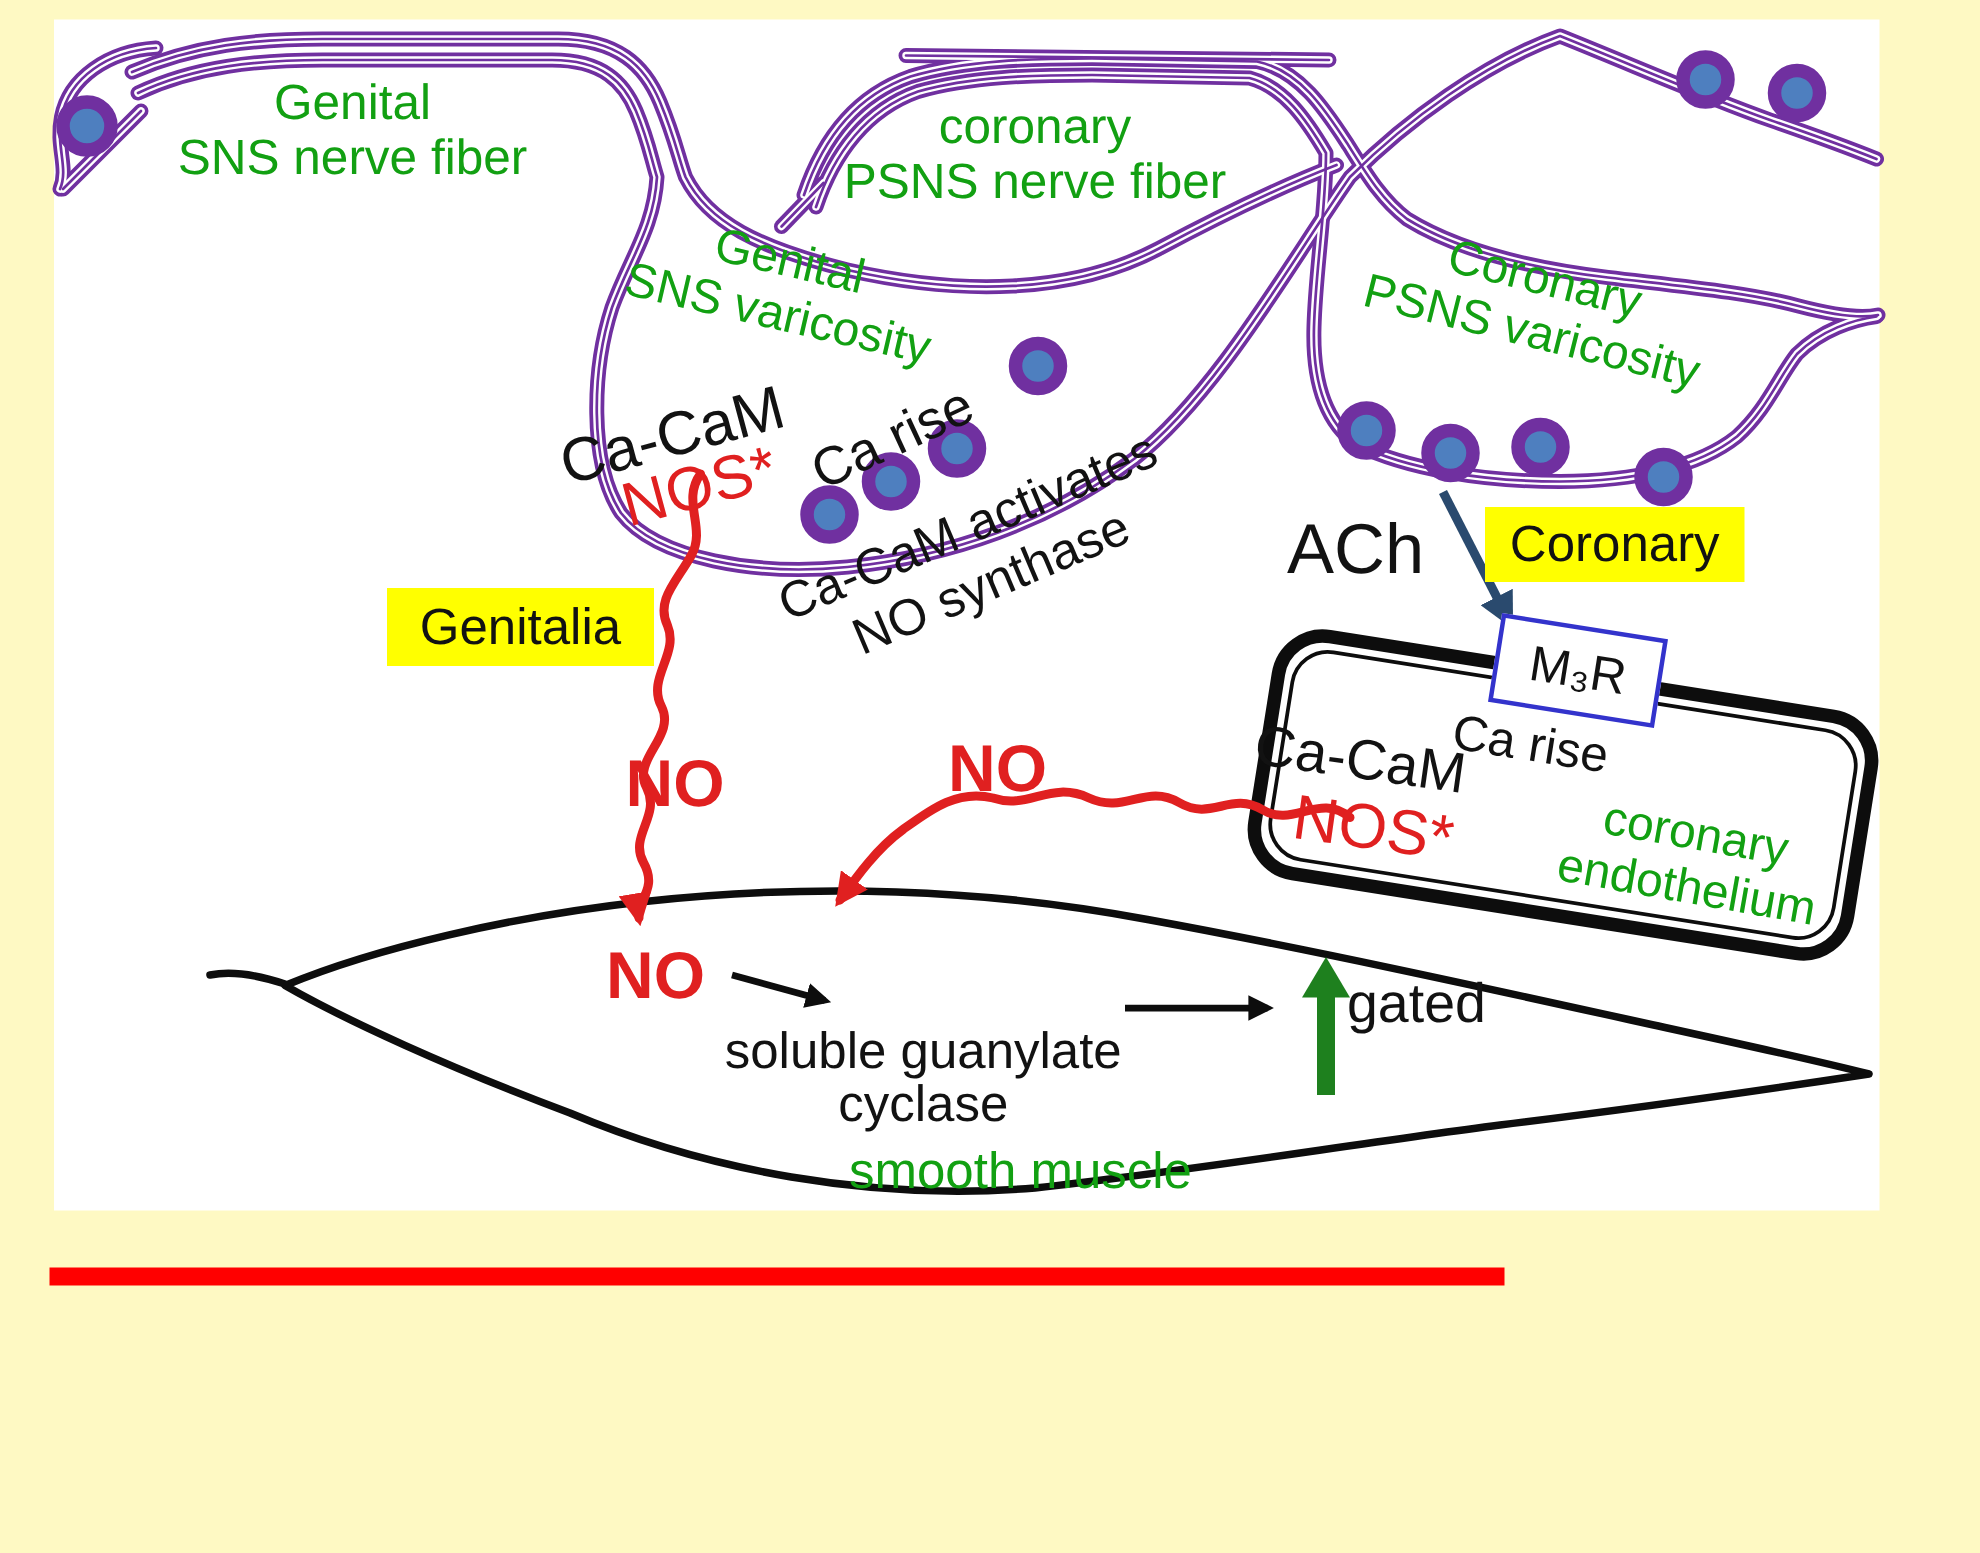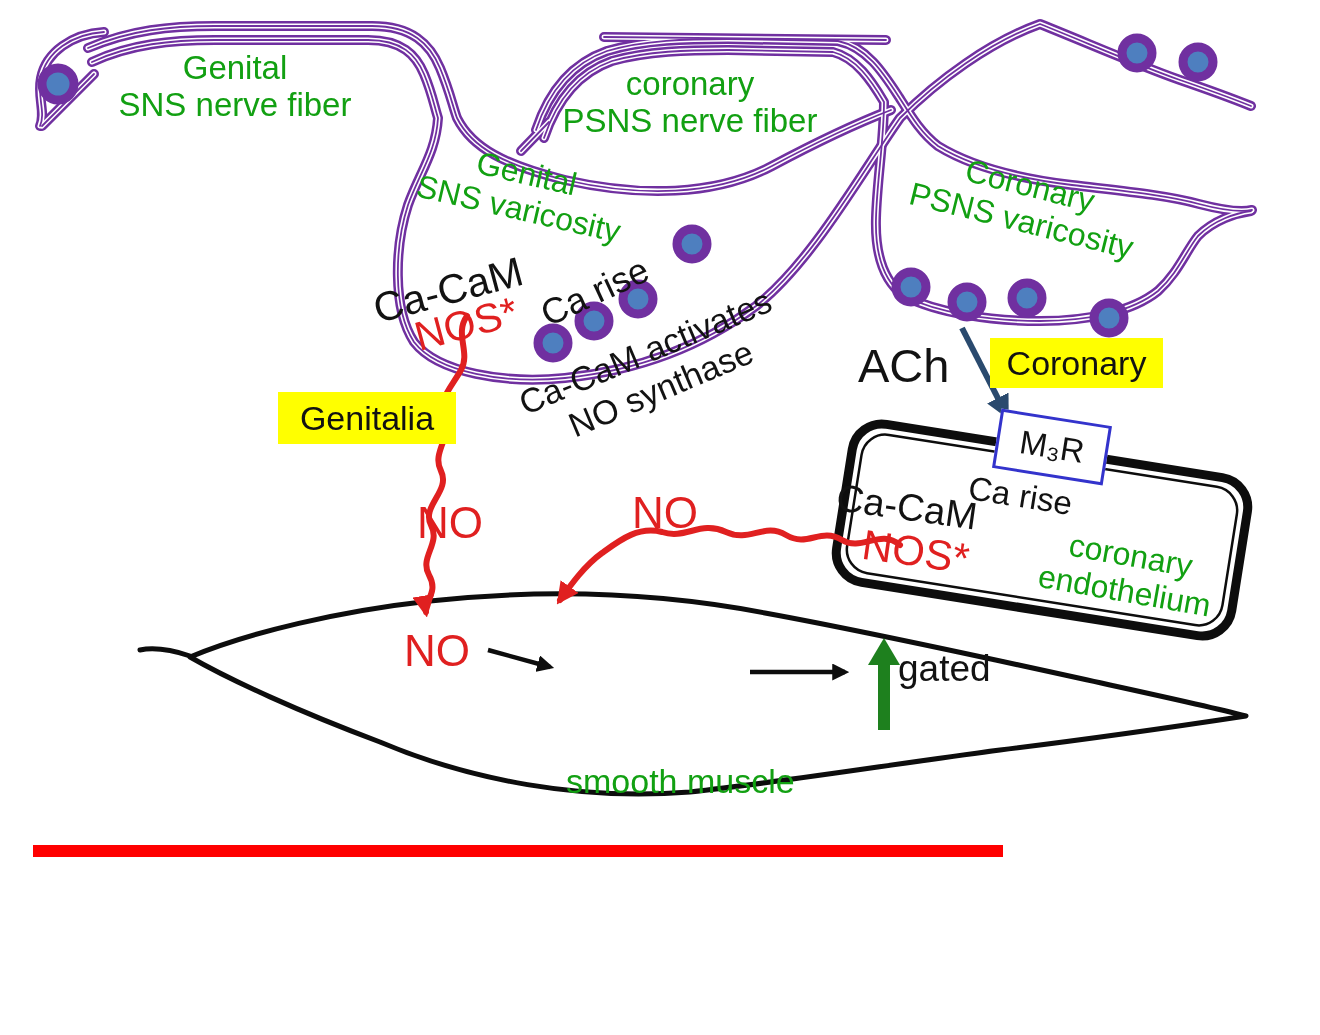--- a/index.html
+++ b/index.html
@@ -1,29 +1,29 @@
 <!DOCTYPE html>
 <html><head>
 <meta charset="utf-8">
 <style>
   html,body{margin:0;padding:0;background:#000;}
-  #stage{position:relative;width:1320px;height:1035px;background:#ffffff;overflow:hidden;
+  #stage{position:relative;width:1320px;height:1035px;background:#fef9c3;overflow:hidden;
          font-family:"Liberation Sans",sans-serif;}
   #panel{position:absolute;left:36px;top:13px;width:1217px;height:794px;background:#fff;}
   svg{position:absolute;left:0;top:0;}
   .pO{stroke:#7030a0;stroke-width:10;fill:none;stroke-linecap:round;stroke-linejoin:round;}
   .pW{stroke:#ffffff;stroke-width:5;fill:none;stroke-linecap:round;stroke-linejoin:round;}
   .pI{stroke:#7030a0;stroke-width:1.8;fill:none;stroke-linecap:round;stroke-linejoin:round;}
   .vz{fill:#4e7fbf;stroke:#7030a0;stroke-width:9;}
   .mem{stroke:#0d0d0d;stroke-width:5;fill:none;stroke-linecap:round;stroke-linejoin:round;}
   .lbl{position:absolute;white-space:pre-line;line-height:1.12;color:#121212;}
   .green{color:#12a012;text-align:right;}
   .red{color:#e02020;}
   .ctr{text-align:center;}
-  .b{font-weight:normal;}
+  .b{font-weight:bold;}
   .hl{background:#ffff00;color:#121212;text-align:center;}
   #m3r{position:absolute;background:#ffffff;border:3px solid #3333cc;text-align:center;
        color:#121212;transform:rotate(9deg);}
 </style>
 </head>
 <body>
 
 <div id="stage">
   <div id="panel"></div>
 
@@ -157,38 +157,40 @@
   <div class="lbl green ctr" style="left:540px;top:66px;width:300px;font-size:33px;">coronary
 PSNS nerve fiber</div>
 
   <div class="lbl green ctr" style="left:893px;top:168px;width:265px;font-size:32px;transform:rotate(14deg);">Coronary
 PSNS varicosity</div>
 
   <div class="lbl" style="left:858px;top:340px;font-size:47px;">ACh</div>
 
   <div class="lbl hl" style="left:990px;top:338px;width:173px;height:50px;font-size:34px;line-height:50px;">Coronary</div>
 
-  <div class="lbl hl" style="left:258px;top:392px;width:178px;height:52px;font-size:34px;line-height:52px;margin-left:20px;">Genitalia</div>
+  <div class="lbl hl" style="left:258px;top:392px;width:178px;height:52px;font-size:34px;line-height:52px;">Genitalia</div>
 
   <div id="m3r" style="left:996px;top:417px;width:106px;height:54px;font-size:33px;line-height:54px;">M₃R</div>
 
   <div class="lbl" style="left:968px;top:478px;font-size:33px;transform:rotate(9deg);">Ca rise</div>
 
   <div class="lbl" style="left:836px;top:486px;font-size:38px;transform:rotate(8deg);">Ca-CaM</div>
 
   <div class="lbl red" style="left:862px;top:528px;font-size:42px;transform:rotate(8deg);">NOS*</div>
 
   <div class="lbl green ctr" style="left:1015px;top:538px;width:225px;font-size:32px;transform:rotate(10deg);">coronary
 endothelium</div>
 
   <div class="lbl red b" style="left:417px;top:498px;font-size:44px;">NO</div>
 
   <div class="lbl red b" style="left:632px;top:488px;font-size:44px;">NO</div>
 
   <div class="lbl red b" style="left:404px;top:626px;font-size:44px;">NO</div>
 
 
+  <div class="lbl ctr" style="left:468px;top:684px;width:295px;font-size:34px;line-height:35px;">soluble guanylate
+cyclase</div>
 
   <div class="lbl" style="left:898px;top:648px;font-size:37px;">gated</div>
 
 
   <div class="lbl green" style="left:566px;top:762px;font-size:34px;">smooth muscle</div>
 </div>
 
 </body></html>

